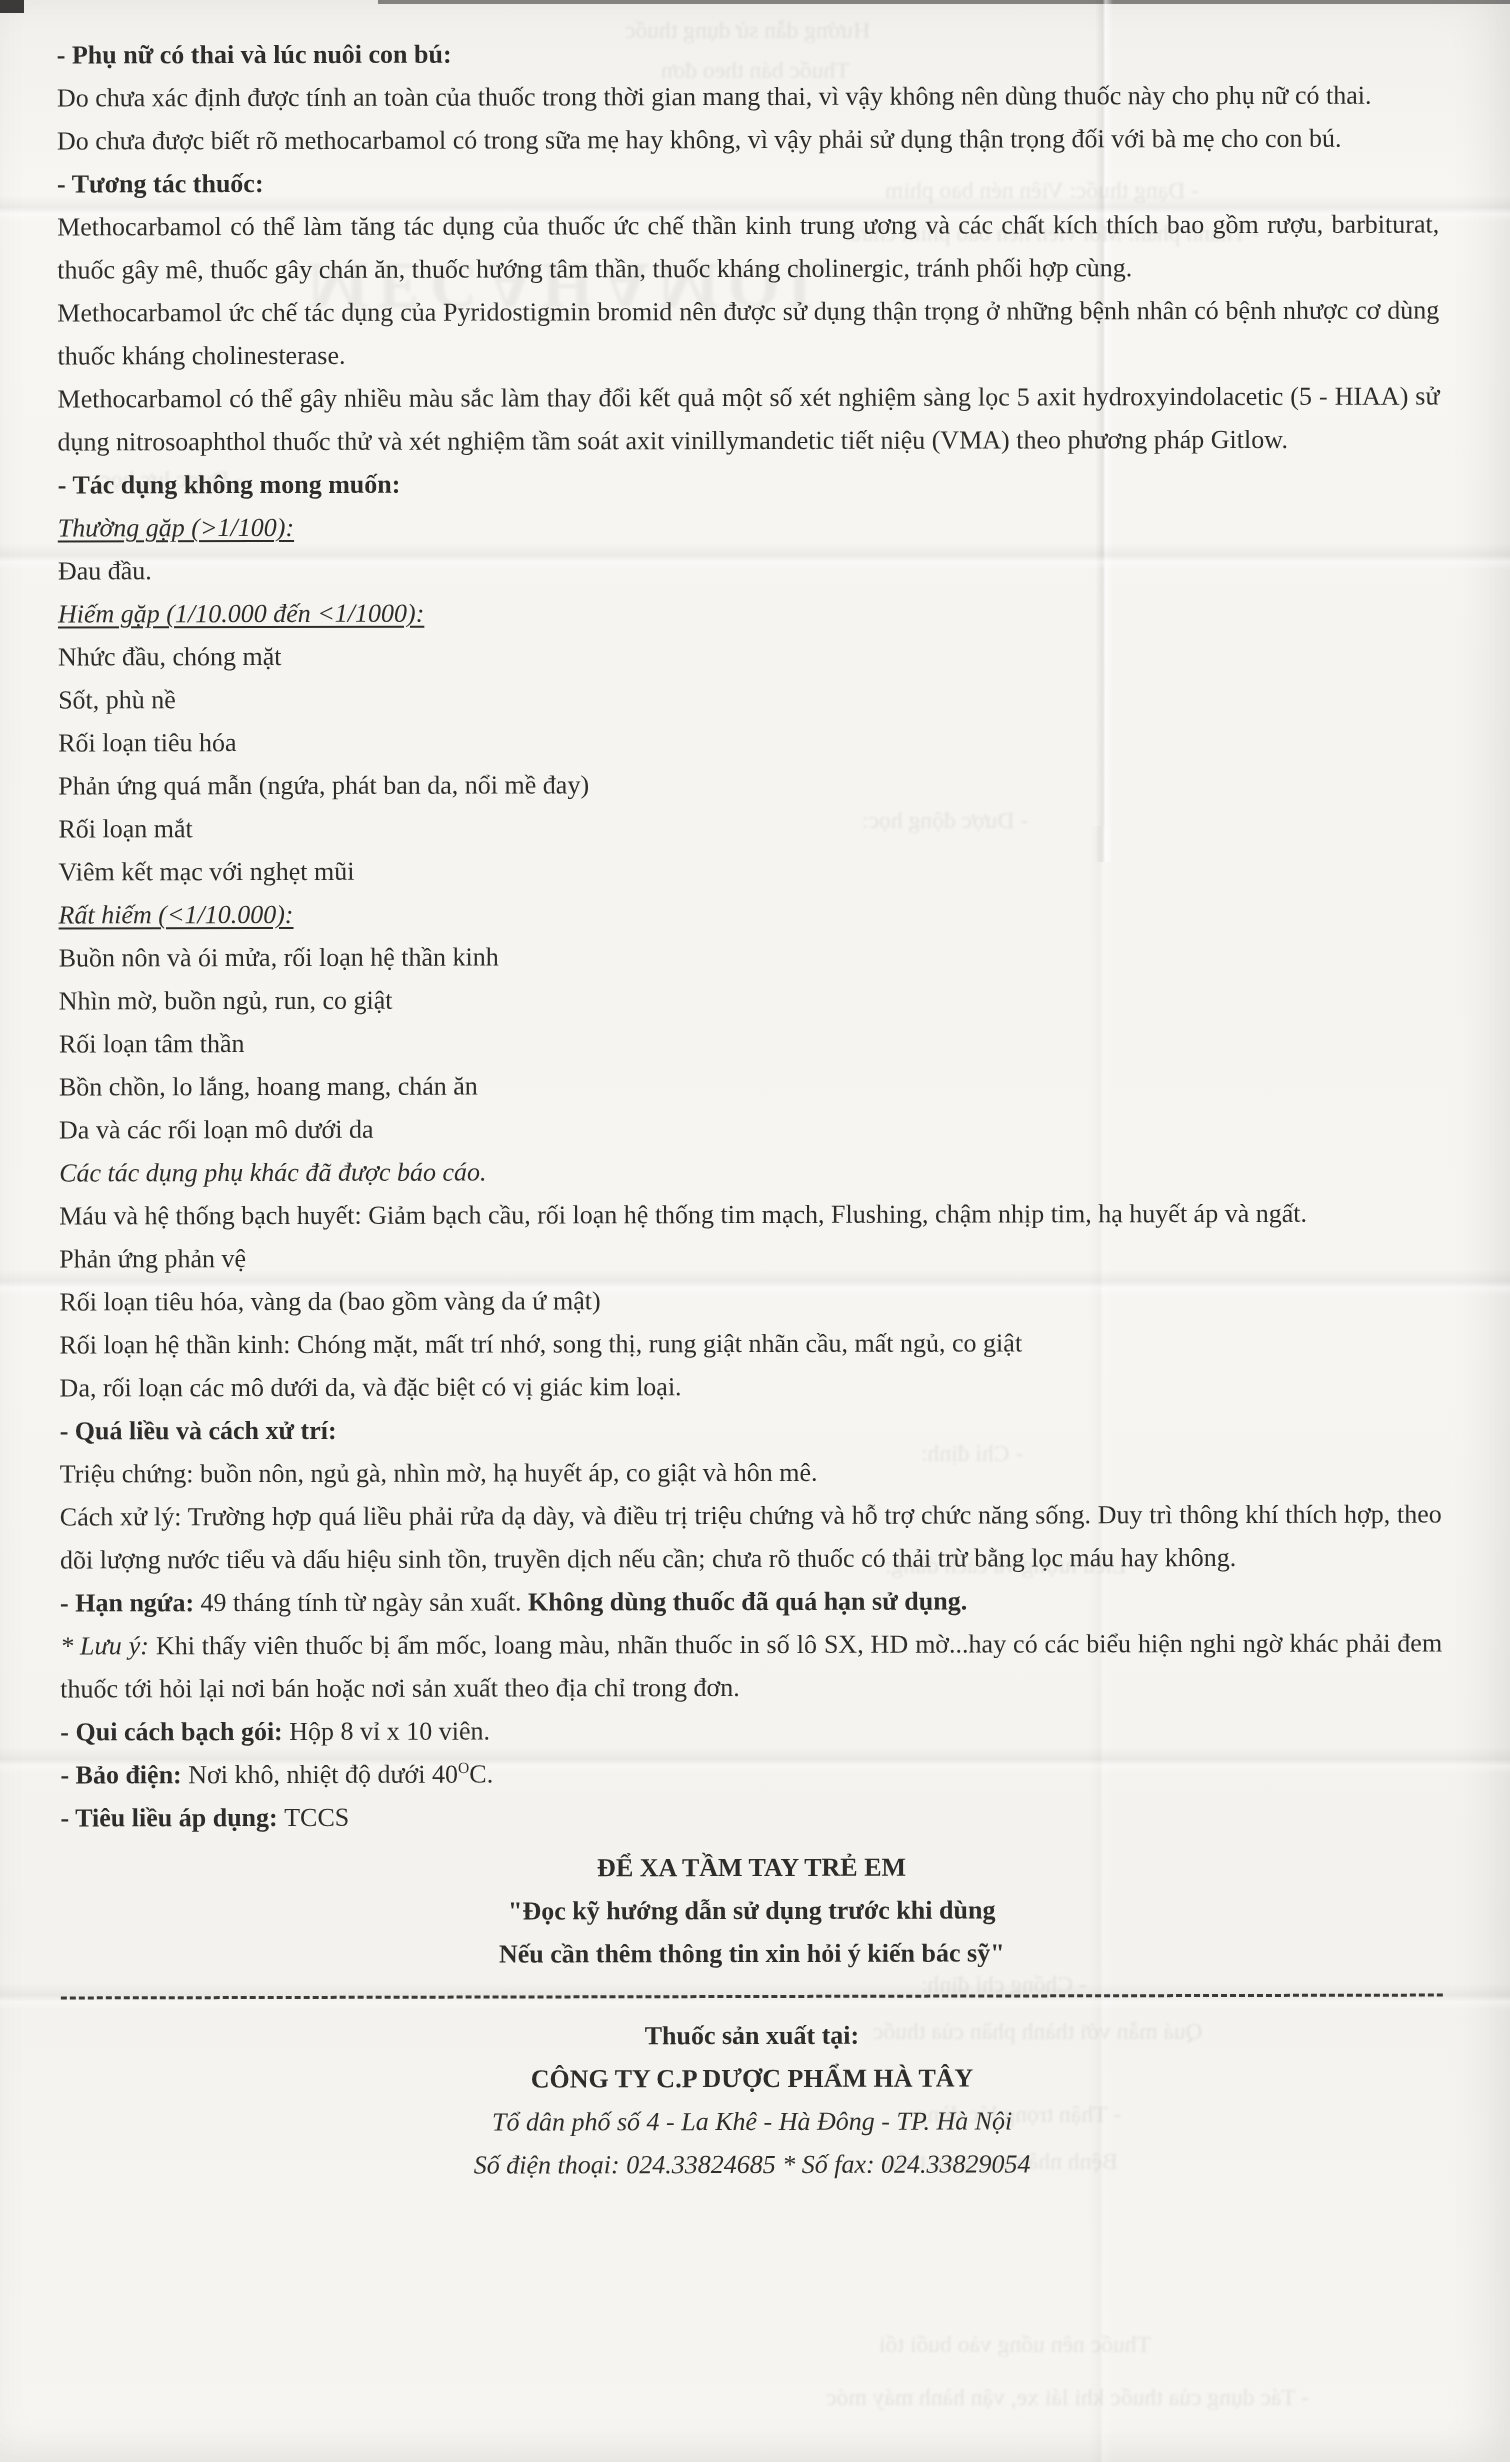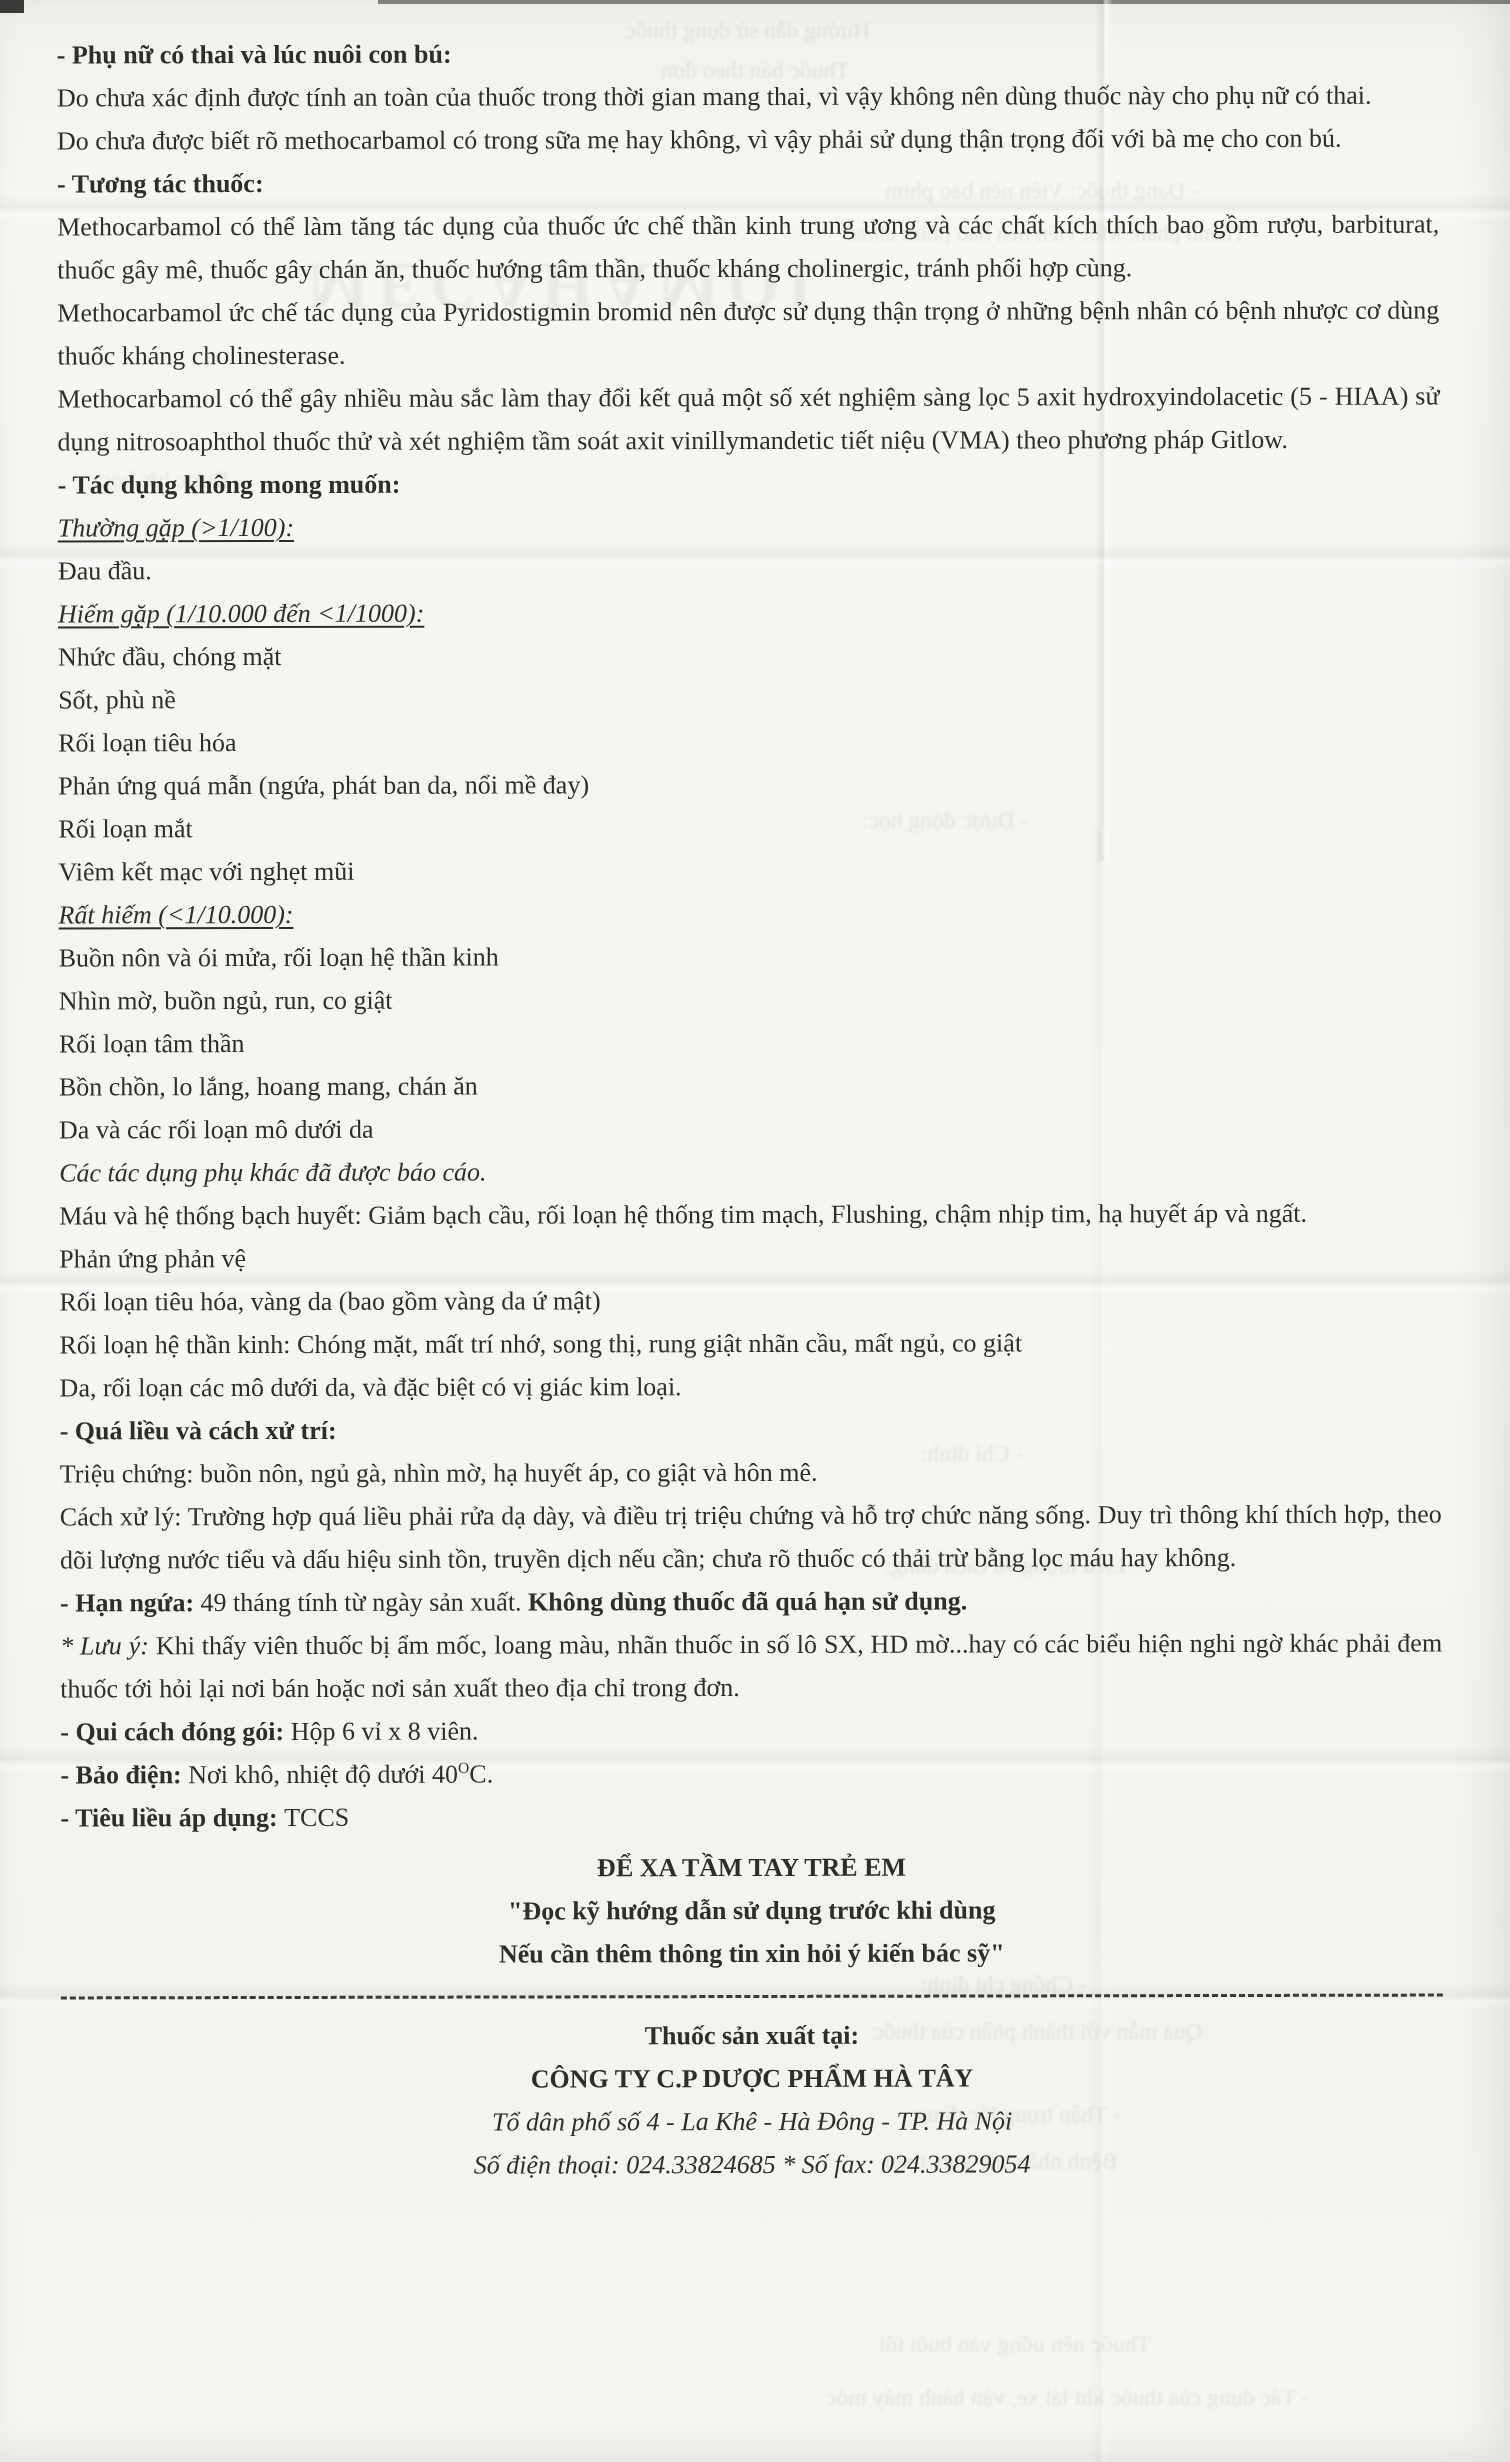--- a/index.html
+++ b/index.html
@@ -105,21 +105,21 @@
     <p>Da, rối loạn các mô dưới da, và đặc biệt có vị giác kim loại.</p>
 
     <p class="h">- Quá liều và cách xử trí:</p>
     <p class="j">Triệu chứng: buồn nôn, ngủ gà, nhìn mờ, hạ huyết áp, co giật và hôn mê.</p>
     <p class="j">Cách xử lý: Trường hợp quá liều phải rửa dạ dày, và điều trị triệu chứng và hỗ trợ chức năng sống. Duy trì thông khí thích hợp, theo dõi lượng nước tiểu và dấu hiệu sinh tồn, truyền dịch nếu cần; chưa rõ thuốc có thải trừ bằng lọc máu hay không.</p>
 
     <p class="j"><span class="b">- Hạn ngứa: </span><span>49 tháng tính từ ngày sản xuất. </span><span class="b">Không dùng thuốc đã quá hạn sử dụng.</span></p>
 
     <p class="j"><span class="i">* Lưu ý: </span><span>Khi thấy viên thuốc bị ẩm mốc, loang màu, nhãn thuốc in số lô SX, HD mờ...hay có các biểu hiện nghi ngờ khác phải đem thuốc tới hỏi lại nơi bán hoặc nơi sản xuất theo địa chỉ trong đơn.</span></p>
 
-    <p><span class="b">- Qui cách đóng gói: </span><span>Hộp 6 vỉ x 8 viên.</span></p>
+    <p><span class="b">- Qui cách bạch gói: </span><span>Hộp 8 vỉ x 10 viên.</span></p>
 
     <p><span class="b">- Bảo điện: </span><span>Nơi khô, nhiệt độ dưới 40</span><sup>O</sup><span>C.</span></p>
 
     <p><span class="b">- Tiêu liều áp dụng: </span><span>TCCS</span></p>
 
     <p class="center b mt">ĐỂ XA TẦM TAY TRẺ EM</p>
     <p class="center b">"Đọc kỹ hướng dẫn sử dụng trước khi dùng</p>
     <p class="center b">Nếu cần thêm thông tin xin hỏi ý kiến bác sỹ"</p>
 
     <hr class="sep">

